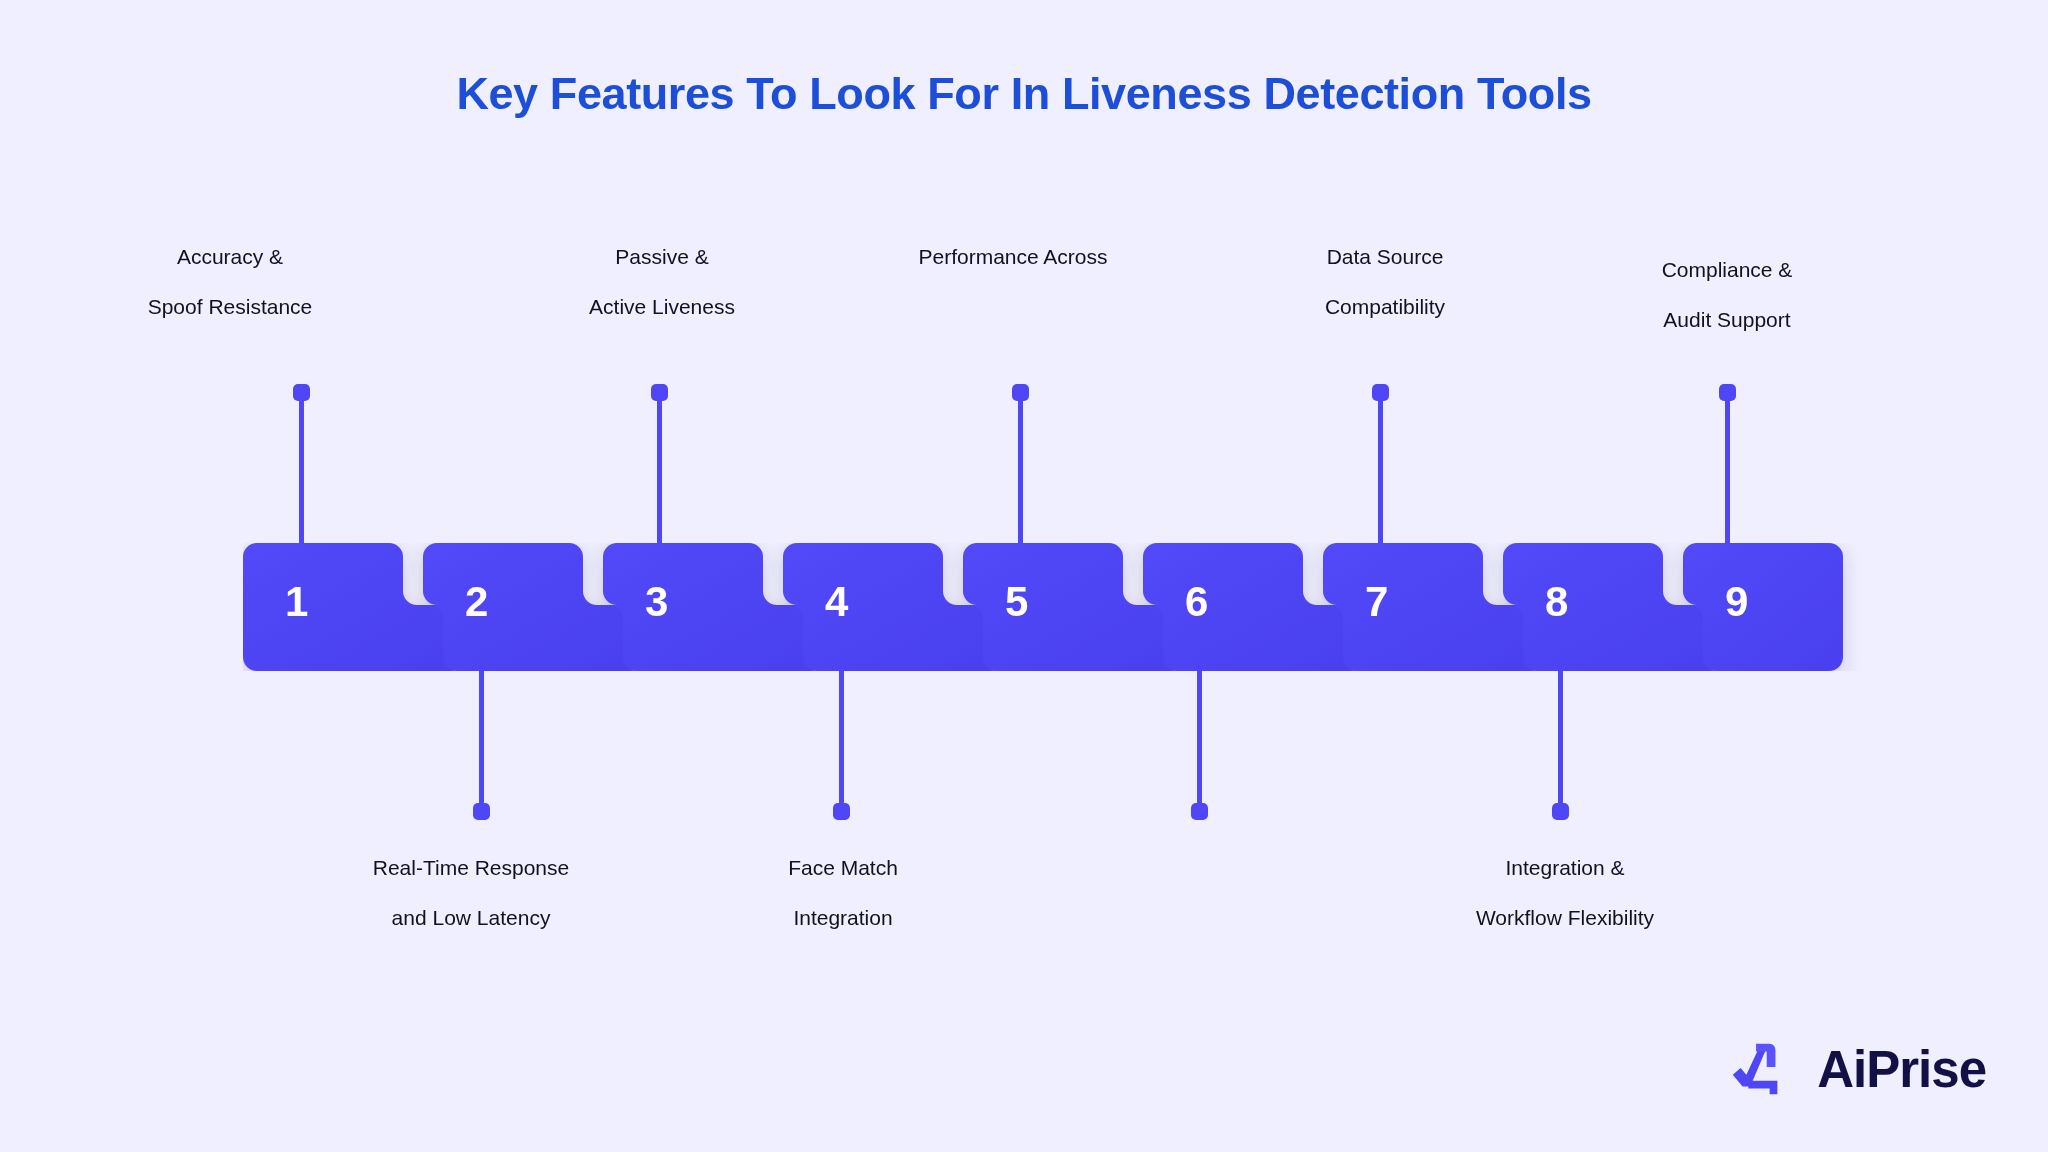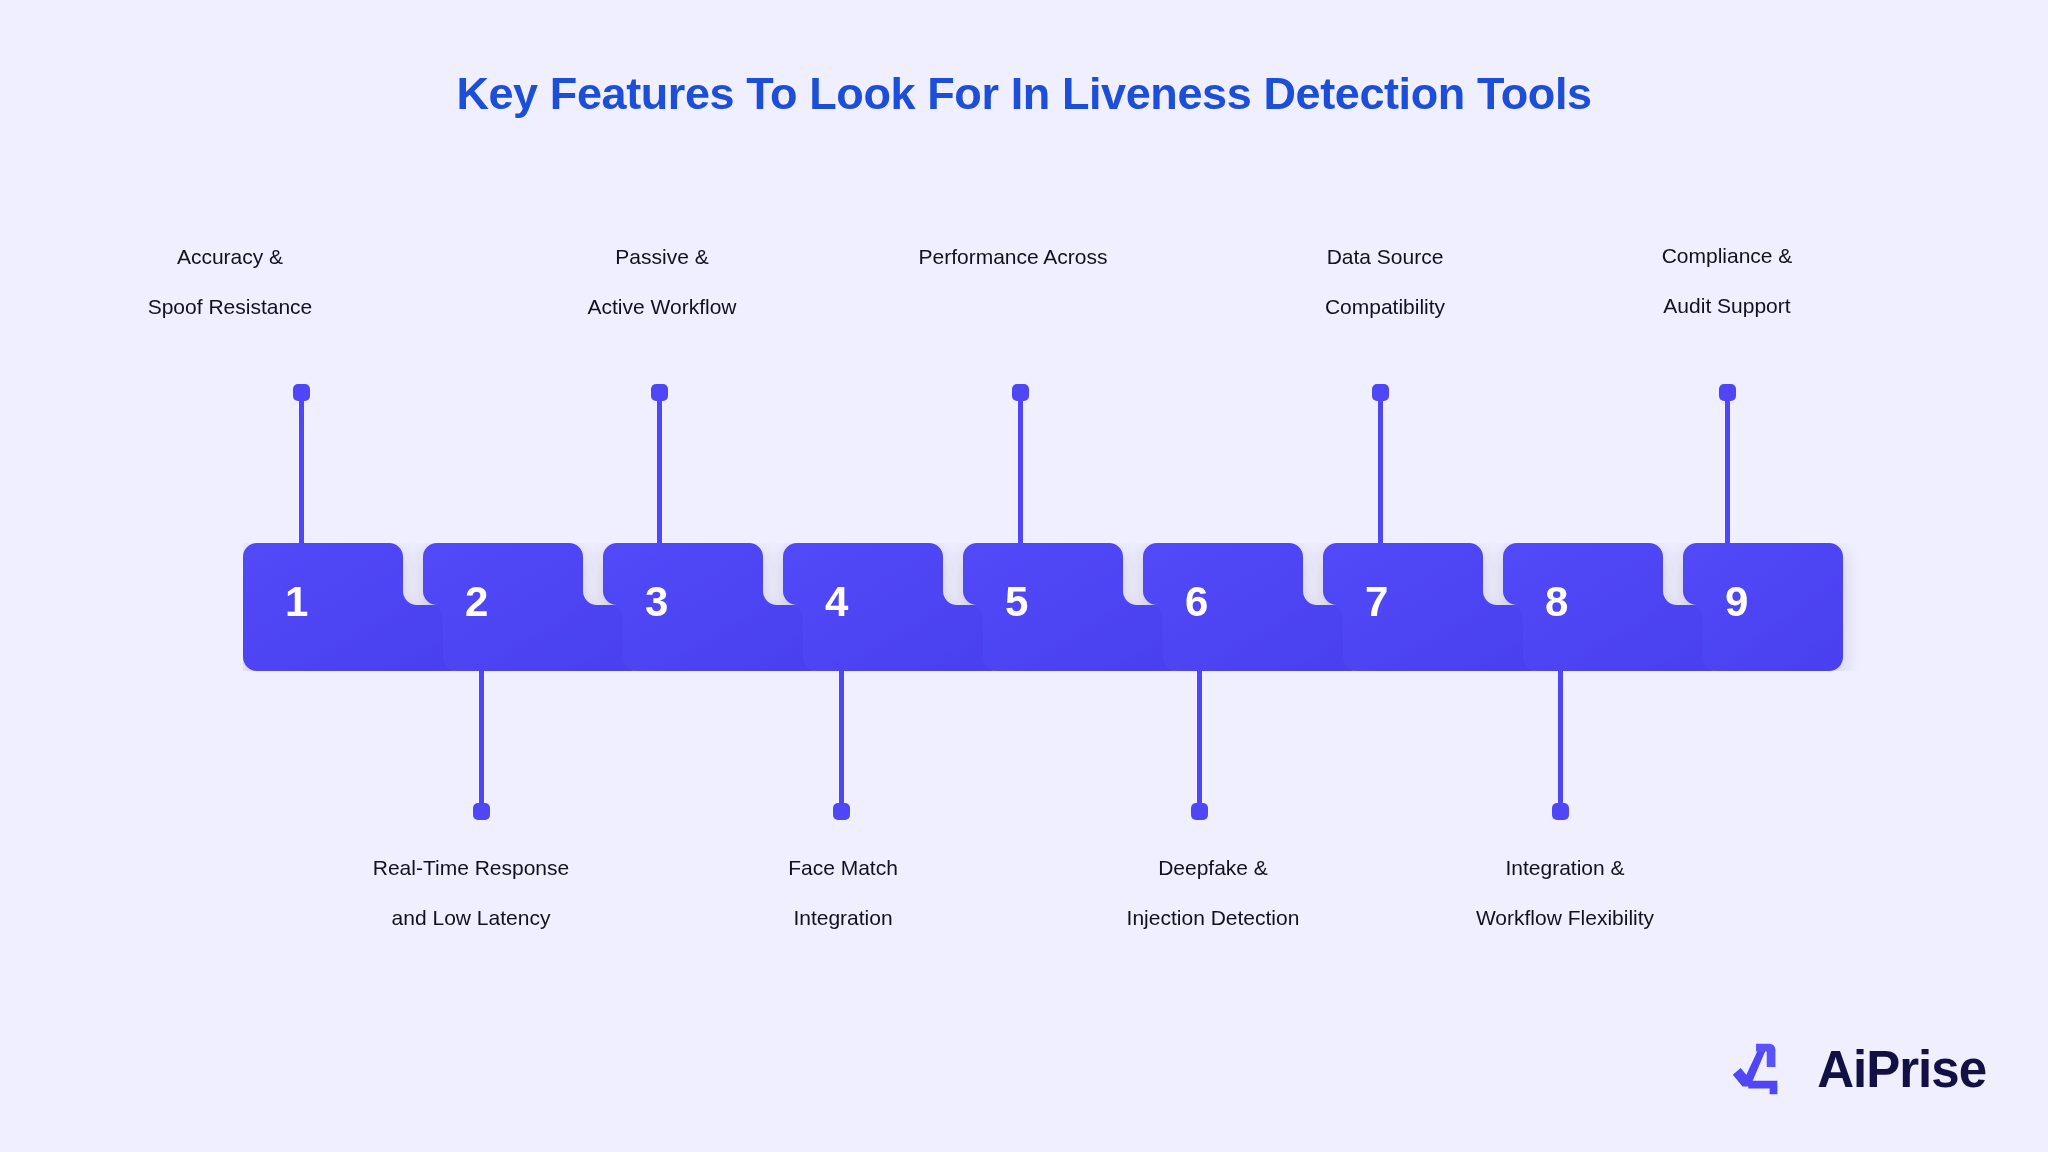--- a/index.html
+++ b/index.html
@@ -90,45 +90,41 @@
 <div id="stage">
 
   <div id="title">Key Features To Look For In Liveness Detection Tools</div>
 
   <div class="label" style="left:80px; top:232px; width:300px;">
     <span>Accuracy &amp;</span>
     <span class="l2">Spoof Resistance</span>
   </div>
   <div class="label" style="left:512px; top:232px; width:300px;">
     <span>Passive &amp;</span>
-    <span class="l2">Active Workflow</span>
+    <span class="l2">Active Liveness</span>
   </div>
   <div class="label" style="left:838px; top:232px; width:350px;">
     <span>Performance Across</span>
   </div>
   <div class="label" style="left:1235px; top:232px; width:300px;">
     <span>Data Source</span>
     <span class="l2">Compatibility</span>
   </div>
-  <div class="label" style="left:1577px; top:231px; width:300px;">
+  <div class="label" style="left:1577px; top:245px; width:300px;">
     <span>Compliance &amp;</span>
     <span class="l2">Audit Support</span>
   </div>
 
   <div class="label" style="left:306px; top:843px; width:330px;">
     <span>Real-Time Response</span>
     <span class="l2">and Low Latency</span>
   </div>
   <div class="label" style="left:693px; top:843px; width:300px;">
     <span>Face Match</span>
     <span class="l2">Integration</span>
-  </div>
-  <div class="label" style="left:1053px; top:843px; width:320px;">
-    <span>Deepfake &amp;</span>
-    <span class="l2">Injection Detection</span>
   </div>
   <div class="label" style="left:1400px; top:843px; width:330px;">
     <span>Integration &amp;</span>
     <span class="l2">Workflow Flexibility</span>
   </div>
 
   <div class="conn" style="left:299px; top:392px; height:160px;"></div>
   <div class="dot" style="left:293px; top:384px;"></div>
 
   <div class="conn" style="left:657px; top:392px; height:160px;"></div>

